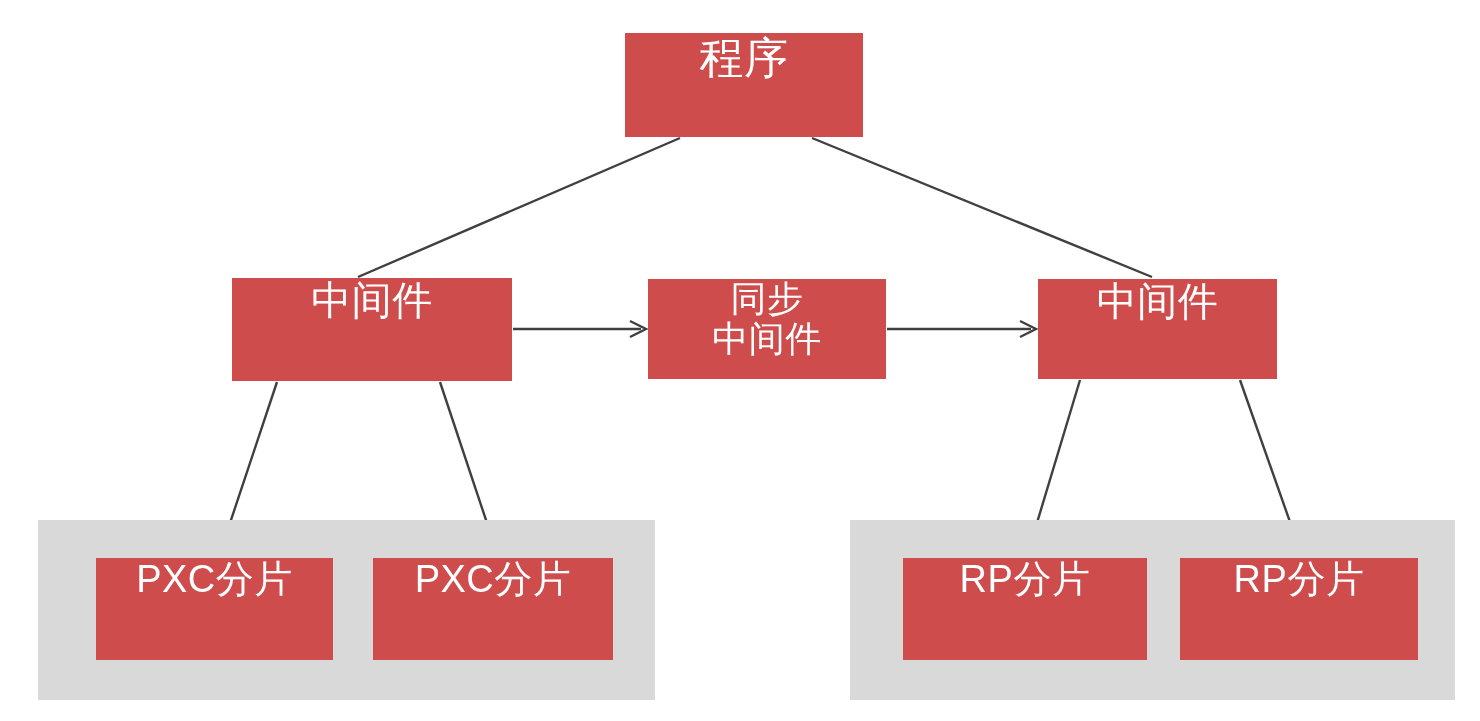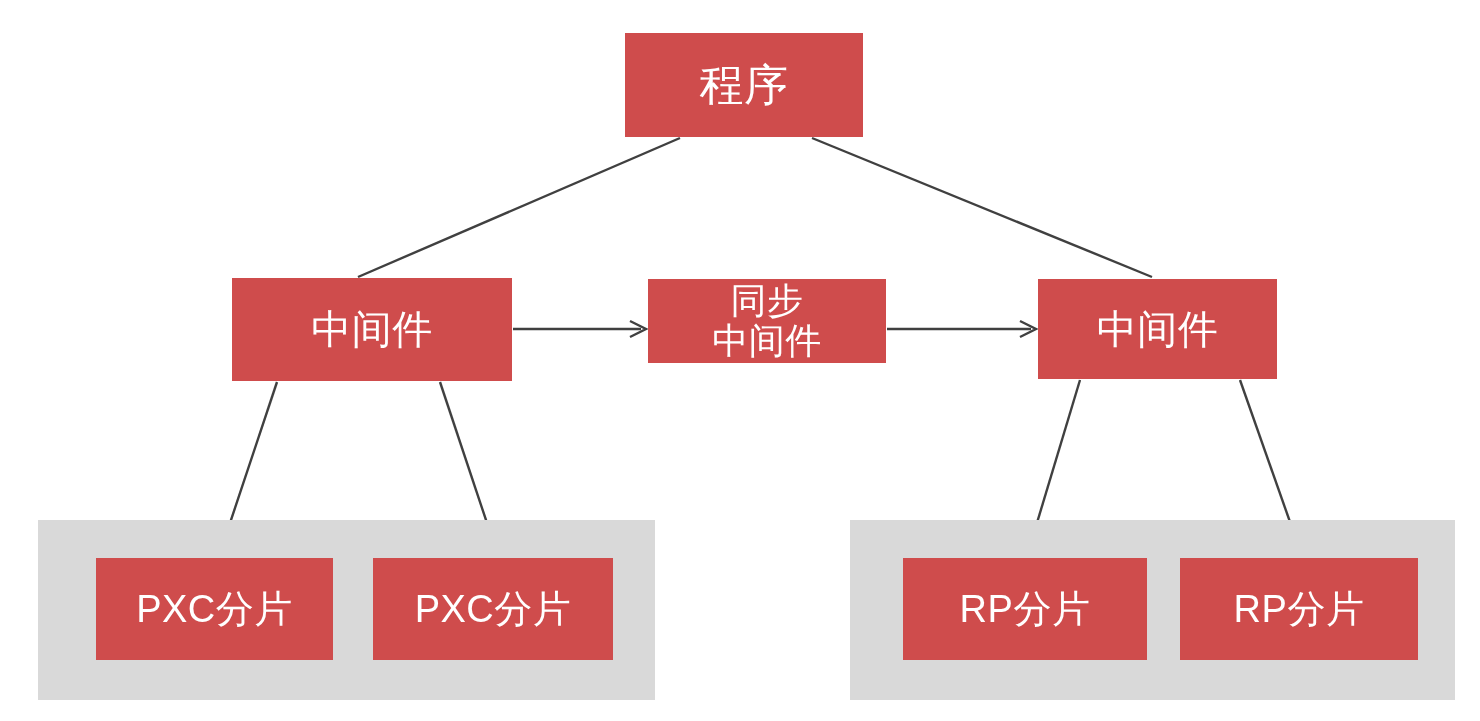--- a/index.html
+++ b/index.html
@@ -19,21 +19,20 @@
   }
   .group-band {
     position: absolute;
     background: #d9d9d9;
   }
   .node-box {
     position: absolute;
     background: #cf4c4c;
     color: #ffffff;
     display: flex;
-    align-items: center;
     justify-content: center;
     text-align: center;
     line-height: 1.12;
     font-weight: 400;
     letter-spacing: 0.5px;
     box-sizing: border-box;
   }
   .node-label {
     display: block;
     white-space: pre-line;
@@ -97,21 +96,21 @@
   <div class="group-band" style="left:850px; top:520px; width:605px; height:180px;"></div>
 
   <div class="node-box" style="left:625px; top:33px; width:238px; height:104px; font-size:44px;">
     <span class="node-label">程序</span>
   </div>
 
   <div class="node-box" style="left:232px; top:278px; width:280px; height:103px; font-size:40px;">
     <span class="node-label">中间件</span>
   </div>
 
-  <div class="node-box" style="left:648px; top:279px; width:238px; height:84px; font-size:36px;">
+  <div class="node-box" style="left:648px; top:279px; width:238px; height:100px; font-size:36px;">
     <span class="node-label">同步
 中间件</span>
   </div>
 
   <div class="node-box" style="left:1038px; top:279px; width:239px; height:100px; font-size:40px;">
     <span class="node-label">中间件</span>
   </div>
 
   <div class="node-box" style="left:96px; top:558px; width:237px; height:102px; font-size:38px;">
     <span class="node-label">PXC分片</span>

